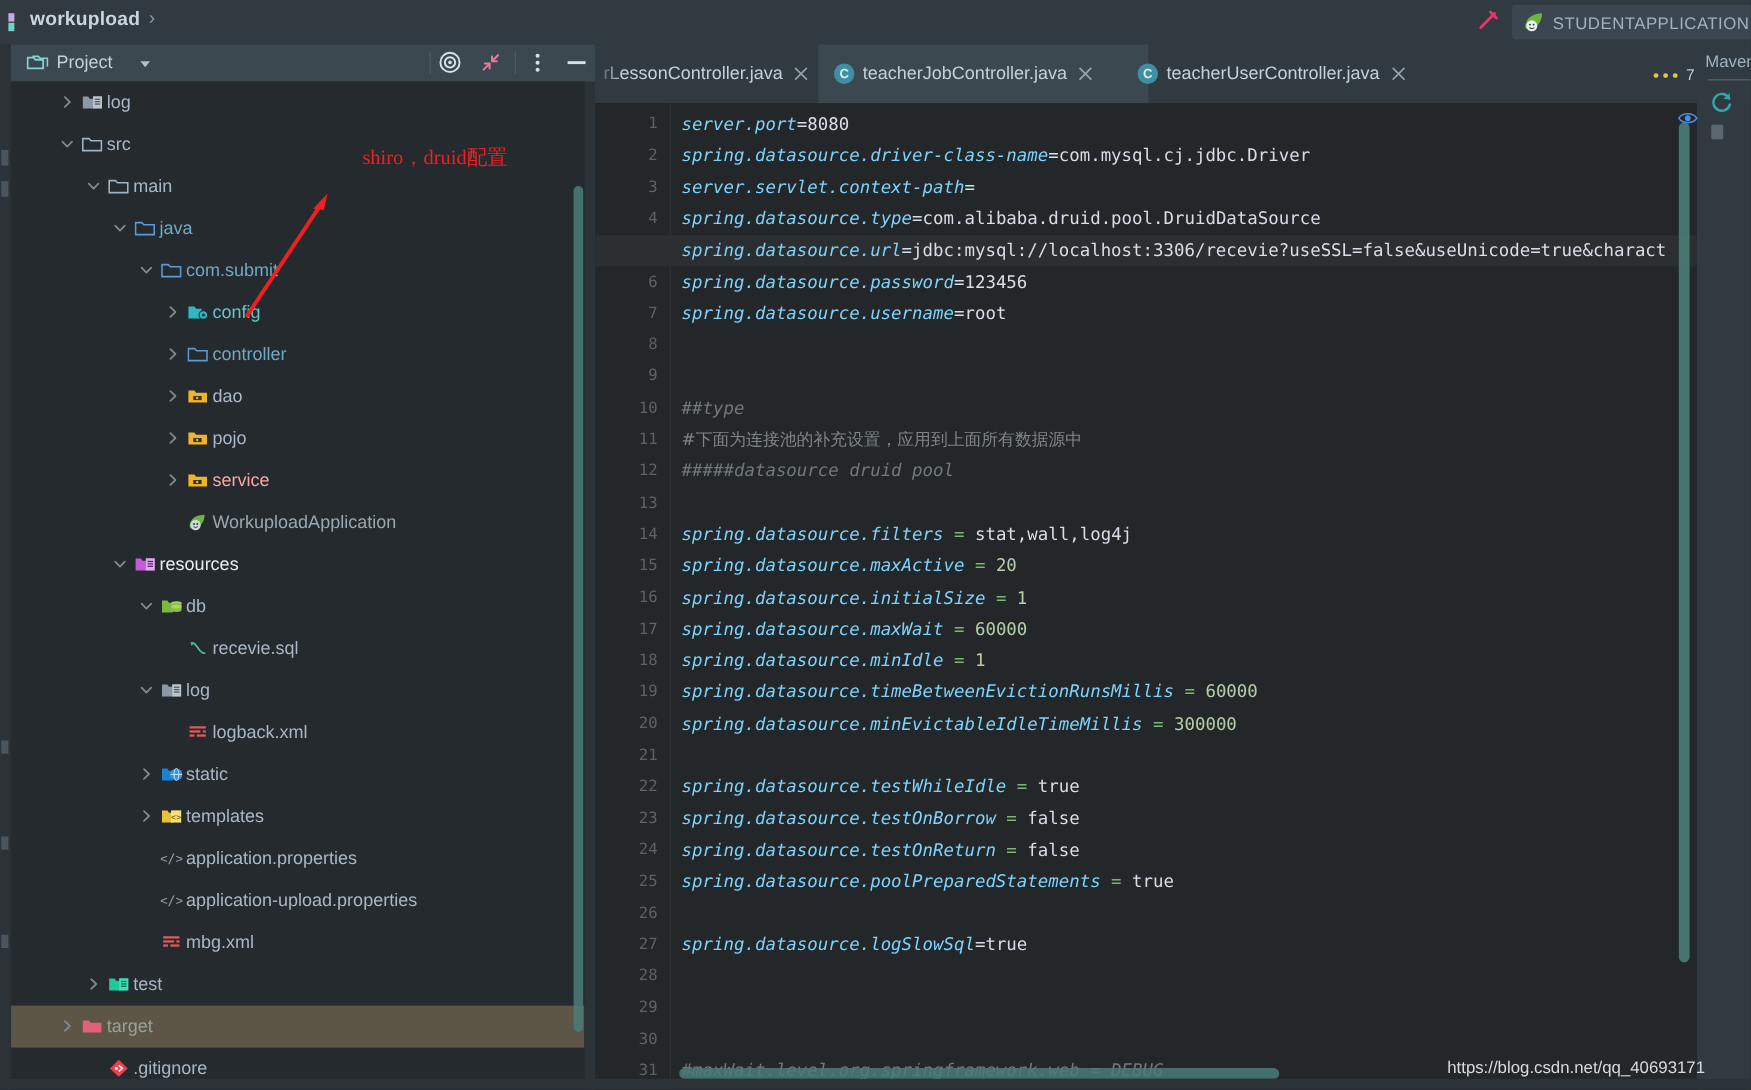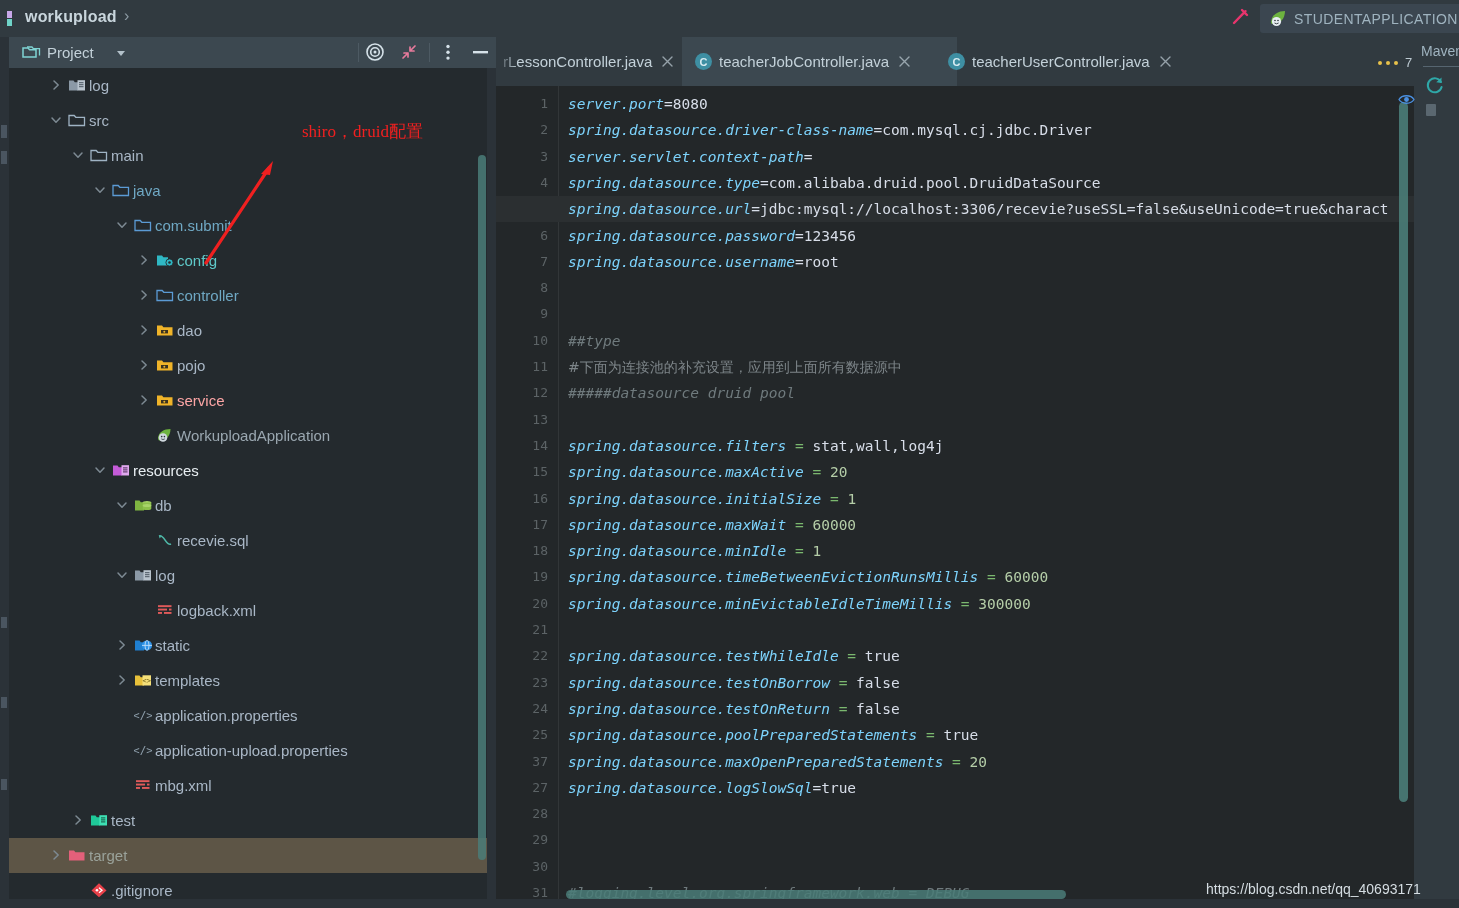--- a/index.html
+++ b/index.html
@@ -526,21 +526,21 @@
         <div class="lnum" style="top: 399.5px;">16</div>
         <div class="lnum" style="top: 425.8px;">17</div>
         <div class="lnum" style="top: 452.1px;">18</div>
         <div class="lnum" style="top: 478.4px;">19</div>
         <div class="lnum" style="top: 504.7px;">20</div>
         <div class="lnum" style="top: 531px;">21</div>
         <div class="lnum" style="top: 557.3px;">22</div>
         <div class="lnum" style="top: 583.6px;">23</div>
         <div class="lnum" style="top: 609.9px;">24</div>
         <div class="lnum" style="top: 636.2px;">25</div>
-        <div class="lnum" style="top: 662.5px;">37</div>
+        <div class="lnum" style="top: 662.5px;">26</div>
         <div class="lnum" style="top: 688.8px;">27</div>
         <div class="lnum" style="top: 715.1px;">28</div>
         <div class="lnum" style="top: 741.4px;">29</div>
         <div class="lnum" style="top: 767.7px;">30</div>
         <div class="lnum" style="top: 794px;">31</div>
       </div>
     <div class="gutter-sep"></div>
     <div class="codearea" id="codearea">
         <div class="ctext" style="top: 5px;"><span class="k">server.port</span><span class="v">=</span><span class="v">8080</span></div>
         <div class="ctext" style="top: 31.3px;"><span class="k">spring.datasource.driver-class-name</span><span class="v">=</span><span class="v">com.mysql.cj.jdbc.Driver</span></div>
@@ -560,26 +560,25 @@
         <div class="ctext" style="top: 373.2px;"><span class="k">spring.datasource.maxActive</span><span class="eq"> = </span><span class="num">20</span></div>
         <div class="ctext" style="top: 399.5px;"><span class="k">spring.datasource.initialSize</span><span class="eq"> = </span><span class="num">1</span></div>
         <div class="ctext" style="top: 425.8px;"><span class="k">spring.datasource.maxWait</span><span class="eq"> = </span><span class="num">60000</span></div>
         <div class="ctext" style="top: 452.1px;"><span class="k">spring.datasource.minIdle</span><span class="eq"> = </span><span class="num">1</span></div>
         <div class="ctext" style="top: 478.4px;"><span class="k">spring.datasource.timeBetweenEvictionRunsMillis</span><span class="eq"> = </span><span class="num">60000</span></div>
         <div class="ctext" style="top: 504.7px;"><span class="k">spring.datasource.minEvictableIdleTimeMillis</span><span class="eq"> = </span><span class="num">300000</span></div>
         <div class="ctext" style="top: 557.3px;"><span class="k">spring.datasource.testWhileIdle</span><span class="eq"> = </span><span class="v">true</span></div>
         <div class="ctext" style="top: 583.6px;"><span class="k">spring.datasource.testOnBorrow</span><span class="eq"> = </span><span class="v">false</span></div>
         <div class="ctext" style="top: 609.9px; text-align: center;"><span class="k">spring.datasource.testOnReturn</span><span class="eq"> = </span><span class="v">false</span></div>
         <div class="ctext" style="top: 636.2px;"><span class="k">spring.datasource.poolPreparedStatements</span><span class="eq"> = </span><span class="v">true</span></div>
-        <div class="ctext" style="top: 662.5px;"><span class="k">spring.datasource.maxOpenPreparedStatements</span><span class="eq"> = </span><span class="num">20</span></div>
         <div class="ctext" style="top: 688.8px;"><span class="k">spring.datasource.logSlowSql</span><span class="v">=</span><span class="v">true</span></div>
         <div class="ctext" style="top: 715.1px;"></div>
         <div class="ctext" style="top: 741.4px;"></div>
         <div class="ctext" style="top: 767.7px;"></div>
-        <div class="ctext" style="top: 794px;"><span class="cm">#logging.level.org.springframework.web = DEBUG</span></div>
+        <div class="ctext" style="top: 794px;"><span class="cm">#maxWait.level.org.springframework.web = DEBUG</span></div>
       </div>
     <div class="ed-scroll"></div>
     <div class="ed-hscroll"></div>
   </div>
 
   <div class="eye">
     <svg width="17" height="13" viewBox="0 0 17 13">
       <path d="M1 6.5 C4 1.5, 13 1.5, 16 6.5 C13 11.5, 4 11.5, 1 6.5 Z" fill="none" stroke="#4a90e2" stroke-width="1.3"></path>
       <circle cx="8.5" cy="6.5" r="2.4" fill="#4a90e2"></circle>
     </svg>

